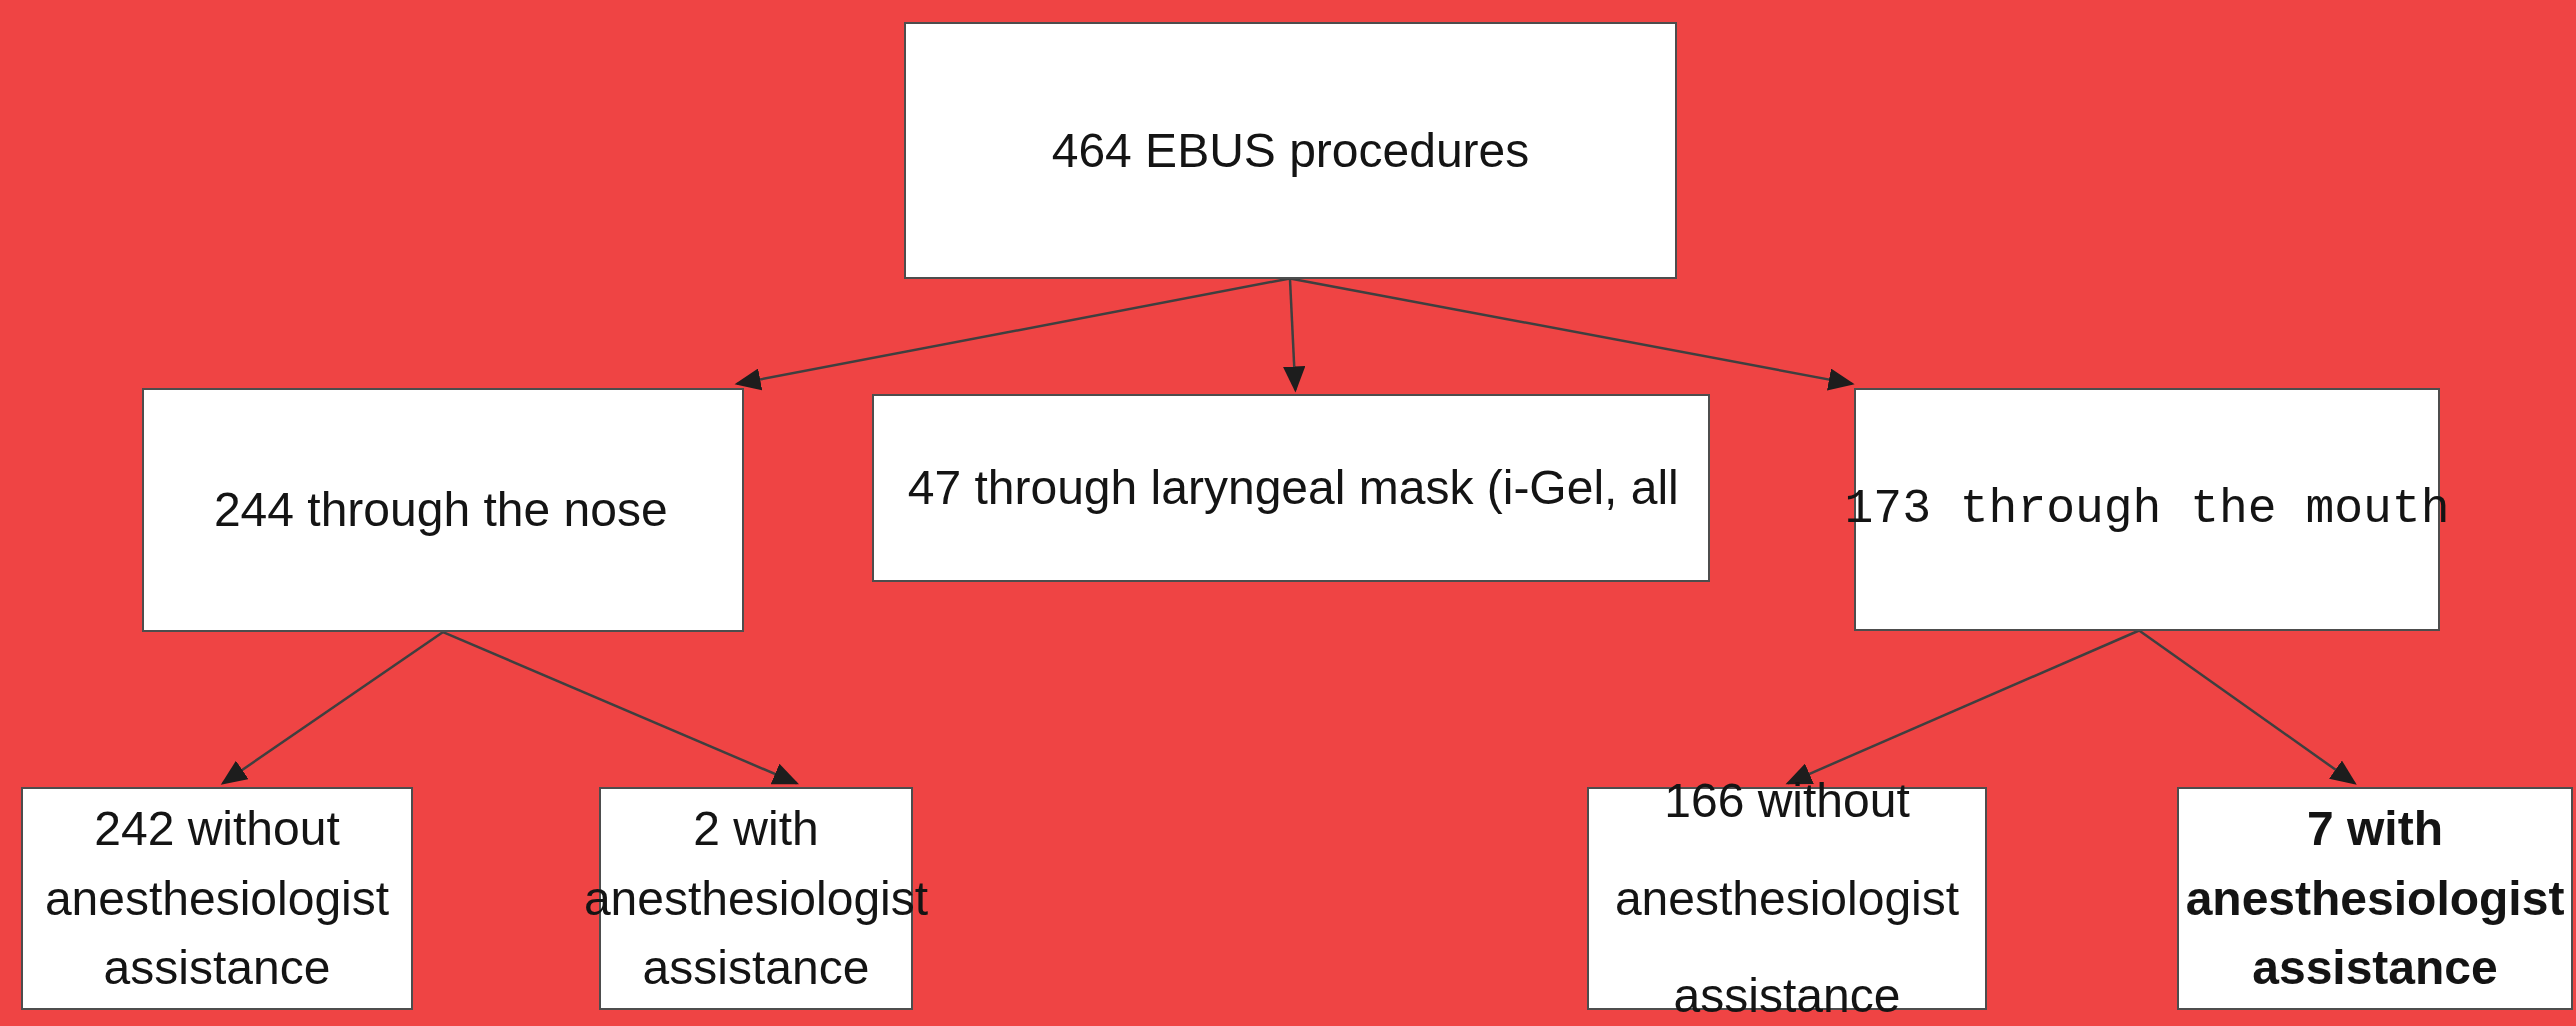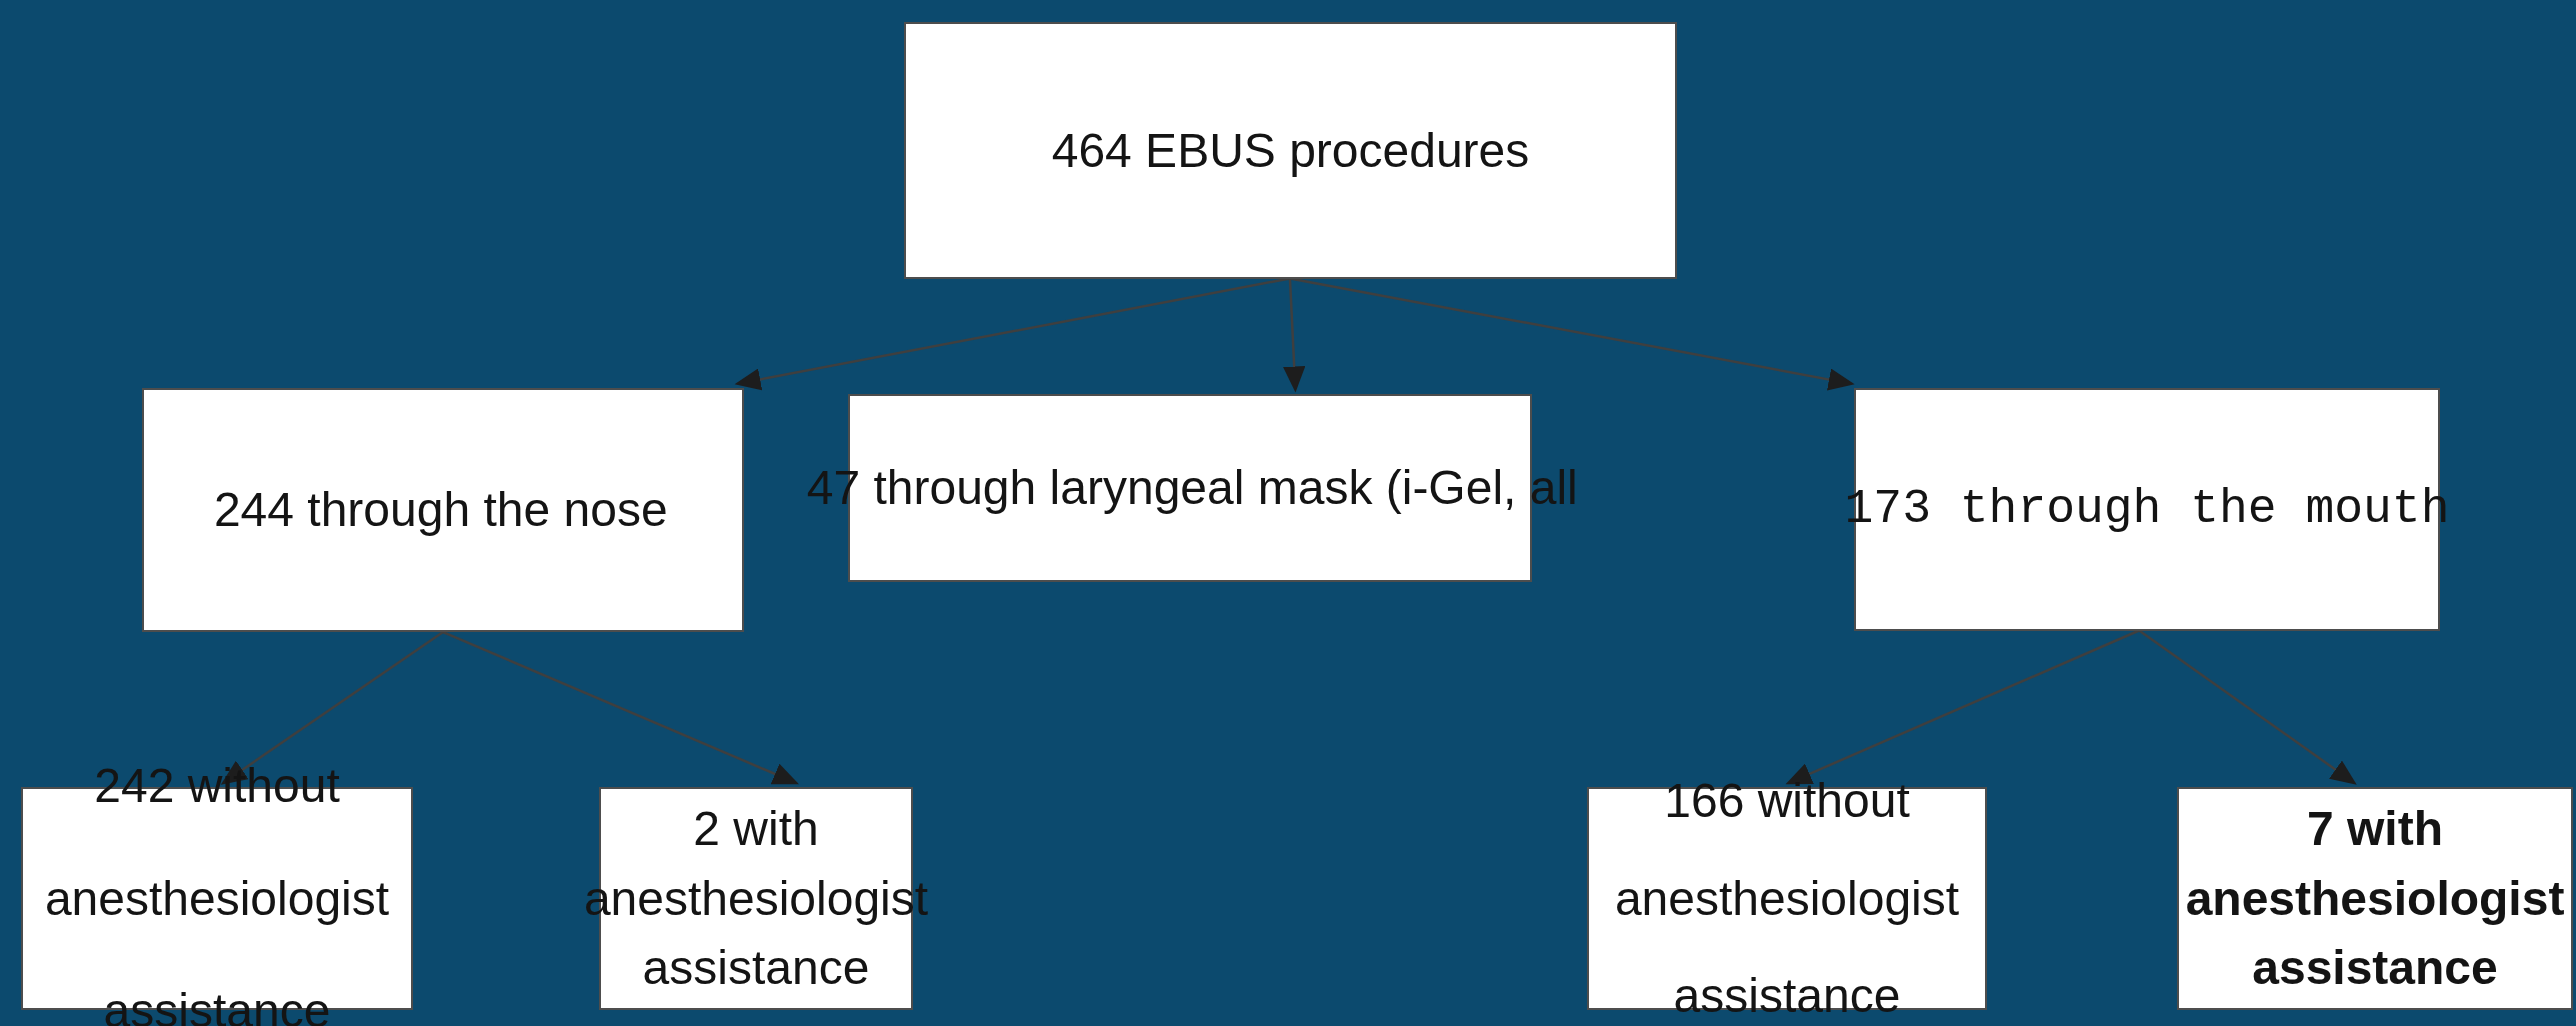--- a/index.html
+++ b/index.html
@@ -4,21 +4,21 @@
 <style>
   html, body {
     margin: 0;
     padding: 0;
     background: #ffffff;
   }
   .canvas {
     position: relative;
     width: 2576px;
     height: 1026px;
-    background: #0c4a6e;
+    background: #ef4444;
     font-family: "Liberation Sans", sans-serif;
     overflow: hidden;
   }
   .edges-layer {
     position: absolute;
     left: 0;
     top: 0;
     width: 100%;
     height: 100%;
     z-index: 1;
@@ -37,23 +37,23 @@
     font-size: 48px;
     line-height: 1.45;
     z-index: 2;
     padding: 0 15.5px;
   }
   .node span { display: block; white-space: nowrap; }
 
   
   #node-root          { left: 904px; top: 22px;   width: 773px;  height: 257px; }
   #node-nose          { left: 142px;  top: 388px;  width: 602px;  height: 244px; padding-left: 11px; }
-  #node-mask          { left: 848px; top: 394px;  width: 684px; height: 188px; padding-left: 20px; }
+  #node-mask          { left: 872px; top: 394px;  width: 838px; height: 188px; padding-left: 20px; }
   #node-mouth         { left: 1854px; top: 388px;  width: 586px;  height: 243px; font-family: Liberation Mono, monospace; }
-  #node-nose-without  { left: 21px;   top: 787px; width: 392px;  height: 223px; gap: 43px; }
+  #node-nose-without  { left: 21px;   top: 787px; width: 392px;  height: 223px; }
   #node-nose-with     { left: 599px;  top: 787px; width: 314px;  height: 223px; }
   #node-mouth-without { left: 1587px; top: 787px; width: 400px;  height: 223px; gap: 28px; }
   #node-mouth-with    { left: 2177px; top: 787px; width: 396px;  height: 223px; font-weight: bold; }
 </style>
 </head>
 <body>
 
 <div class="canvas">
 
   <svg class="edges-layer" width="2576" height="1026" viewBox="0 0 3321 1323" xmlns="http://www.w3.org/2000/svg">

